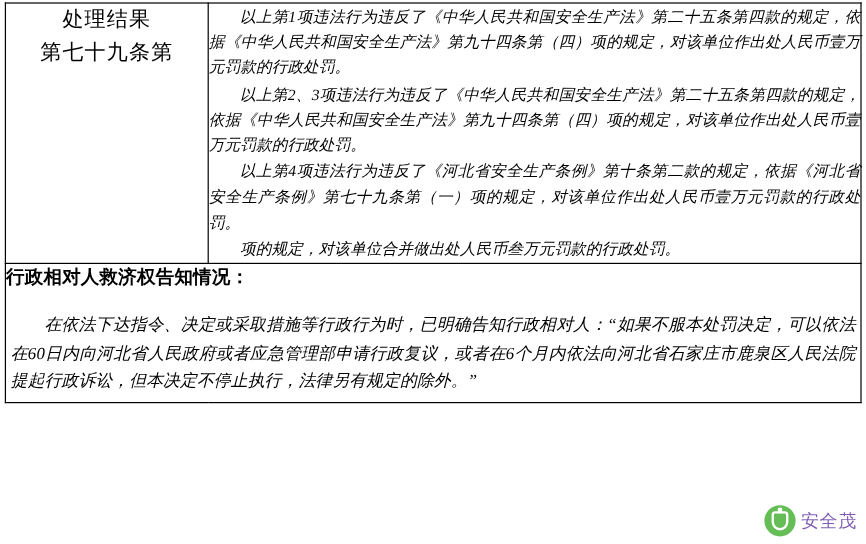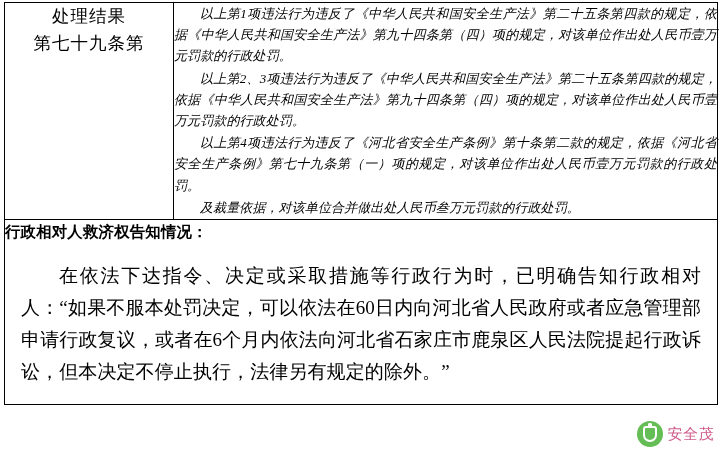--- a/index.html
+++ b/index.html
@@ -64,27 +64,28 @@
     padding: 5px 8px 6px 8px;
   }
   .notice-title {
     font-size: 15.4px;
     font-weight: bold;
     line-height: 1.5;
     margin: 0 0 17px 0;
     letter-spacing: 0.2px;
   }
   .notice-body {
-    font-size: 19px;
+    font-size: 14px;
     line-height: 1.68;
     text-align: justify;
     text-justify: inter-ideograph;
     text-indent: 2em;
-    margin: 16px;
+    margin: 4px;
     letter-spacing: 0.1px;
+    font-style: italic;
   }
   
   .watermark {
     position: absolute;
     right: 8px;
     bottom: 6px;
     display: flex;
     align-items: center;
     gap: 5px;
     opacity: 0.72;
@@ -116,42 +117,42 @@
     width: 4px;
     height: 5px;
     border: 2px solid #ffffff;
     border-bottom: none;
     border-radius: 4px 4px 0 0;
     box-sizing: border-box;
   }
   .wm-text {
     font-family: Liberation Serif, serif;
     font-size: 15px;
-    color: #be185d;
+    color: #4c1d95;
     white-space: nowrap;
     letter-spacing: 0.5px;
   }
 </style>
 </head>
 <body>
 
 <div class="page">
 
   <table class="doc-table">
     <tbody>
       <tr>
         <td class="label-cell">
           <span class="label-line">处理结果</span>
           <span class="label-line">第七十九条第</span>
         </td>
         <td class="content-cell">
           <p class="para">以上第1项违法行为违反了《中华人民共和国安全生产法》第二十五条第四款的规定，依据《中华人民共和国安全生产法》第九十四条第（四）项的规定，对该单位作出处人民币壹万元罚款的行政处罚。</p>
           <p class="para">以上第2、3项违法行为违反了《中华人民共和国安全生产法》第二十五条第四款的规定，依据《中华人民共和国安全生产法》第九十四条第（四）项的规定，对该单位作出处人民币壹万元罚款的行政处罚。</p>
           <p class="para">以上第4项违法行为违反了《河北省安全生产条例》第十条第二款的规定，依据《河北省安全生产条例》第七十九条第（一）项的规定，对该单位作出处人民币壹万元罚款的行政处罚。</p>
-          <p class="para">及裁量依据，对该单位合并做出处人民币叁万元罚款的行政处罚。</p>
+          <p class="para">项的规定，对该单位合并做出处人民币叁万元罚款的行政处罚。</p>
         </td>
       </tr>
       <tr>
         <td class="notice-cell" colspan="2">
           <p class="notice-title">行政相对人救济权告知情况：</p>
           <p class="notice-body">在依法下达指令、决定或采取措施等行政行为时，已明确告知行政相对人：“如果不服本处罚决定，可以依法在60日内向河北省人民政府或者应急管理部申请行政复议，或者在6个月内依法向河北省石家庄市鹿泉区人民法院提起行政诉讼，但本决定不停止执行，法律另有规定的除外。”</p>
         </td>
       </tr>
     </tbody>
   </table>

